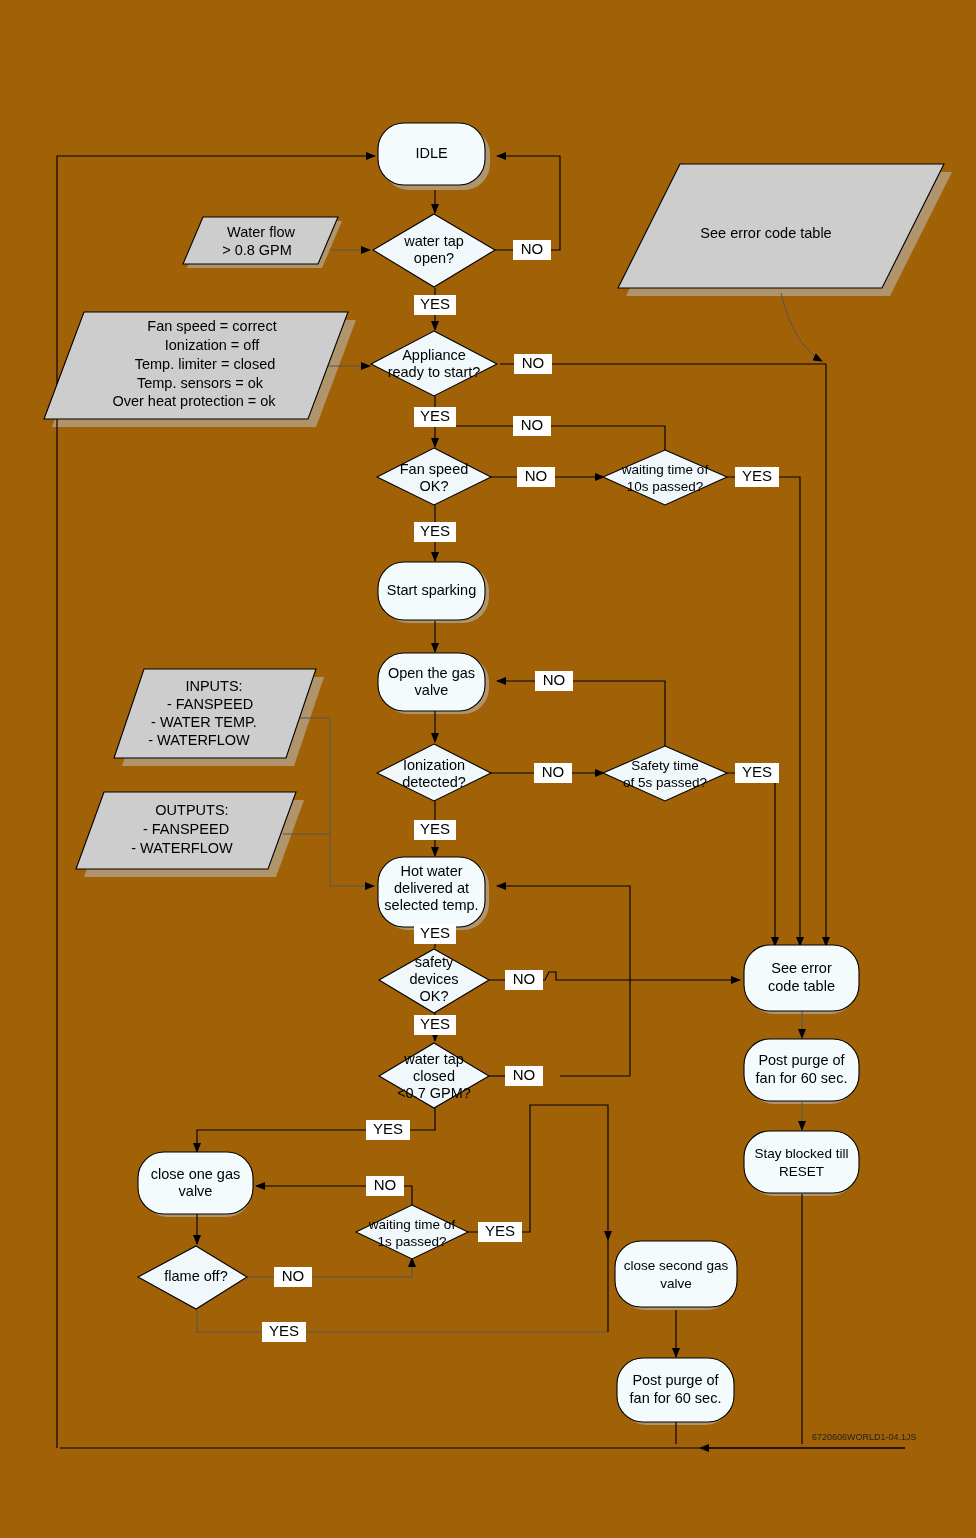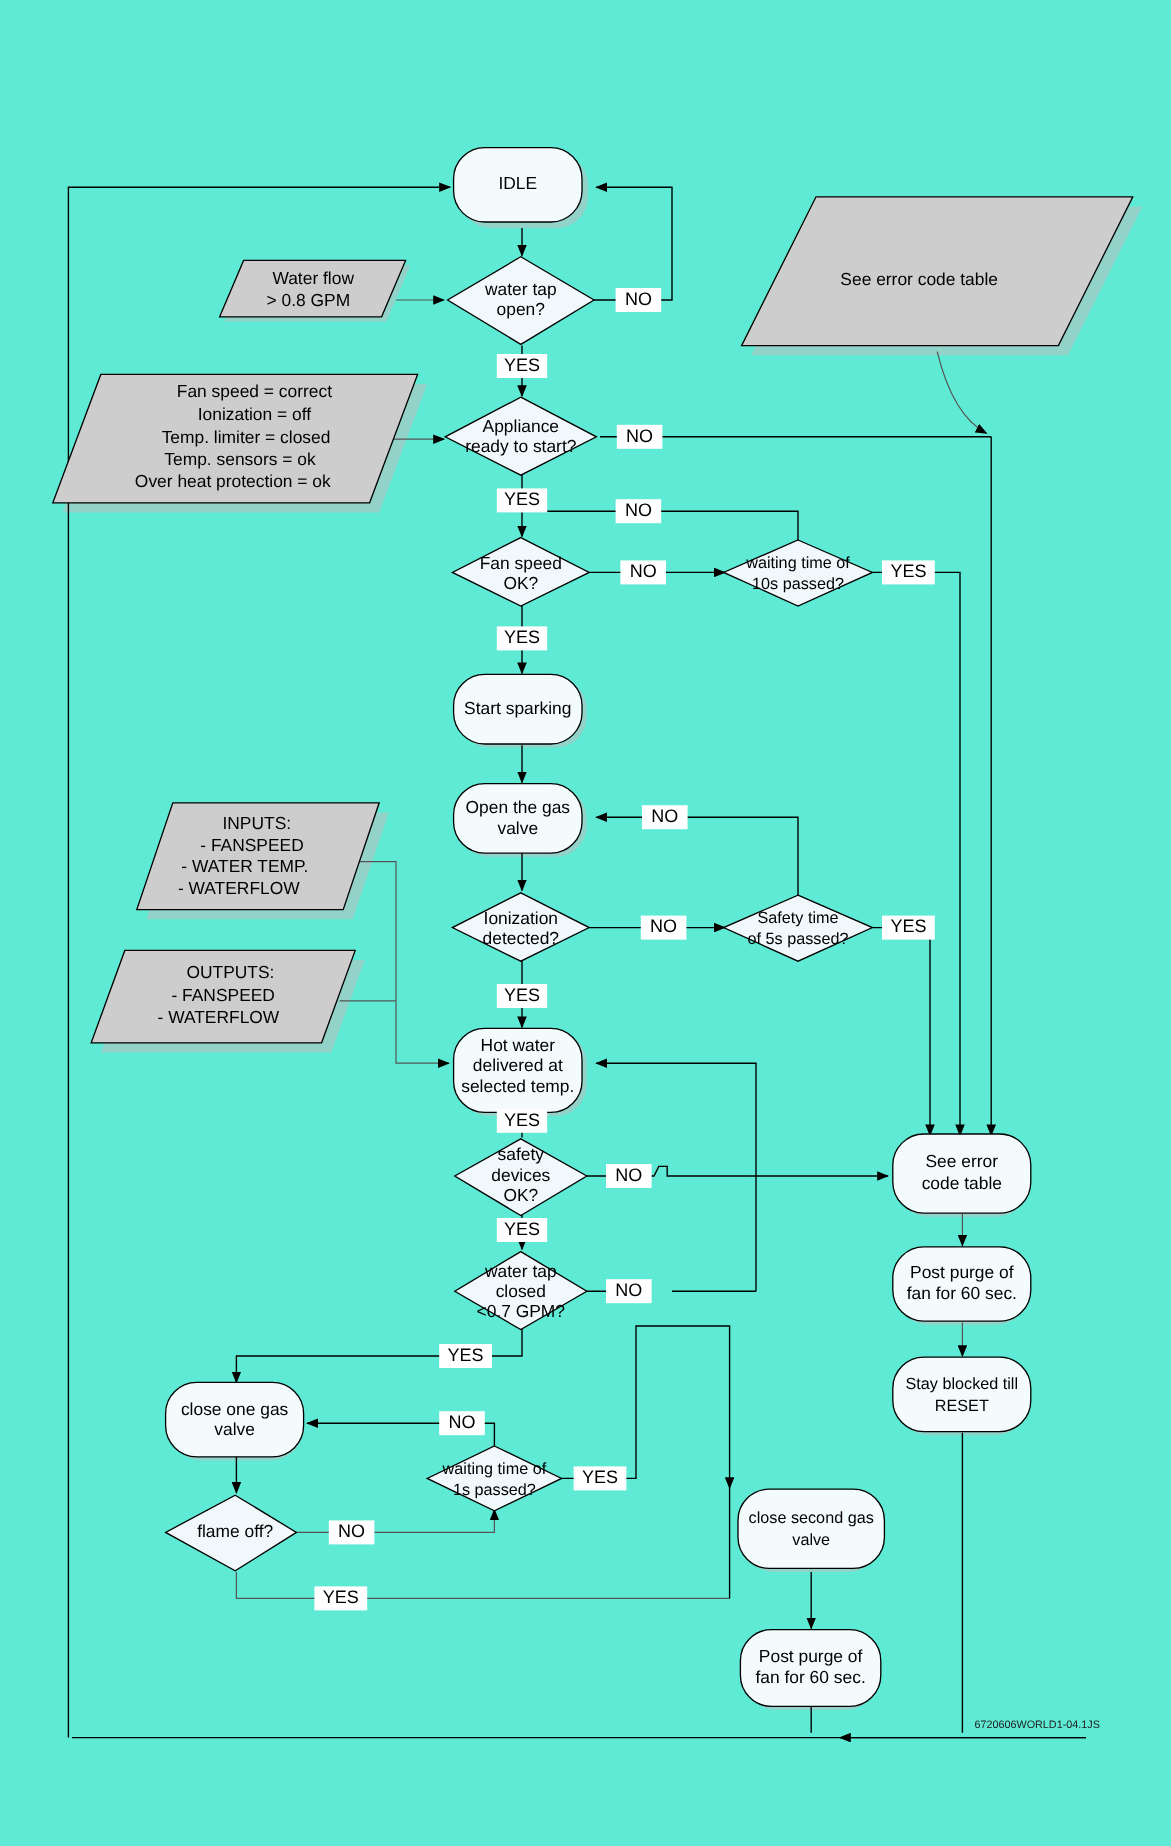--- a/index.html
+++ b/index.html
@@ -1,17 +1,17 @@
 <!DOCTYPE html>
 <html><head>
 <meta charset="utf-8">
 <style>
   html,body{margin:0;padding:0;background:#ffffff;}
   body{font-family:"Liberation Sans",sans-serif;}
-  #page{position:relative;width:976px;height:1538px;background:#5eead4;overflow:hidden;}
+  #page{position:relative;width:976px;height:1538px;background:#a16207;overflow:hidden;}
   #svgroot{position:absolute;left:0;top:0;width:976px;height:1538px;}
   .nodetxt{font-family:"Liberation Sans",sans-serif;font-size:14.5px;fill:#000;text-anchor:middle;dominant-baseline:middle;}
   .iotxt{font-family:"Liberation Sans",sans-serif;font-size:14.5px;fill:#000;text-anchor:middle;dominant-baseline:middle;}
   .lbl{font-family:"Liberation Sans",sans-serif;font-size:15px;fill:#000;text-anchor:middle;dominant-baseline:middle;}
   .foot{font-family:"Liberation Sans",sans-serif;font-size:9px;fill:#222;text-anchor:start;}
   .proc{fill:#f4fbfc;stroke:#000;stroke-width:1.1;}
   .dec{fill:#f1f8fb;stroke:#000;stroke-width:1.1;}
   .io{fill:#cdcdcd;stroke:#000;stroke-width:1.1;}
   .shdw{fill:#bdbdbd;opacity:.55;}
   .ln{stroke:#000;fill:none;stroke-width:1.15;}

